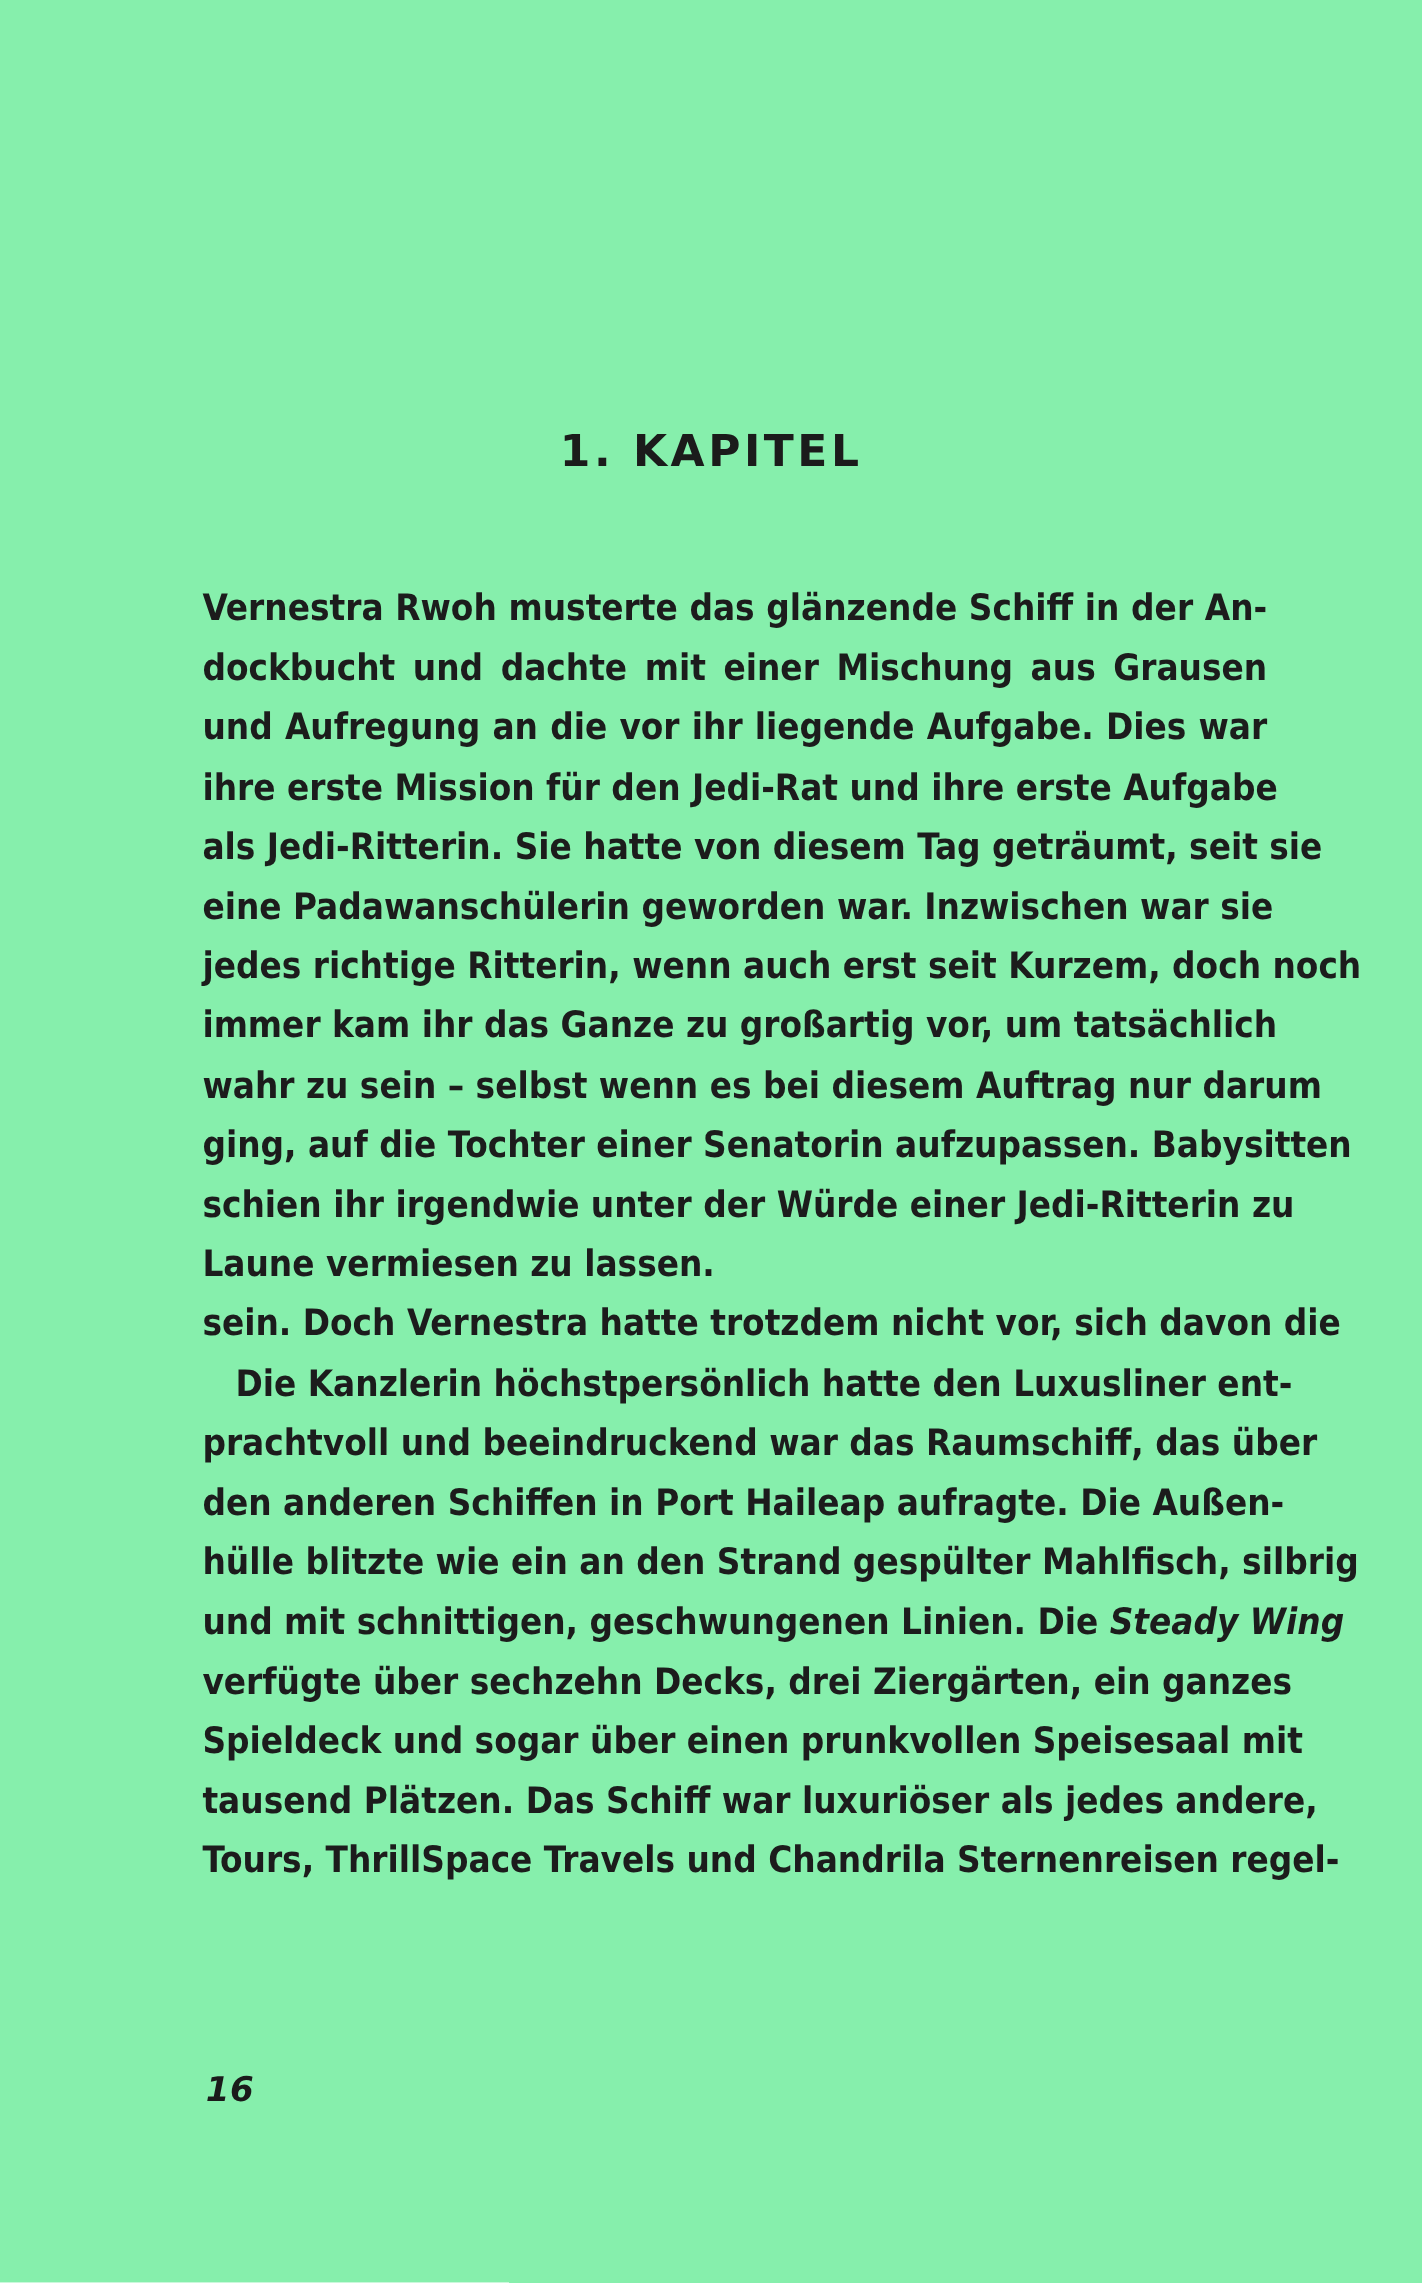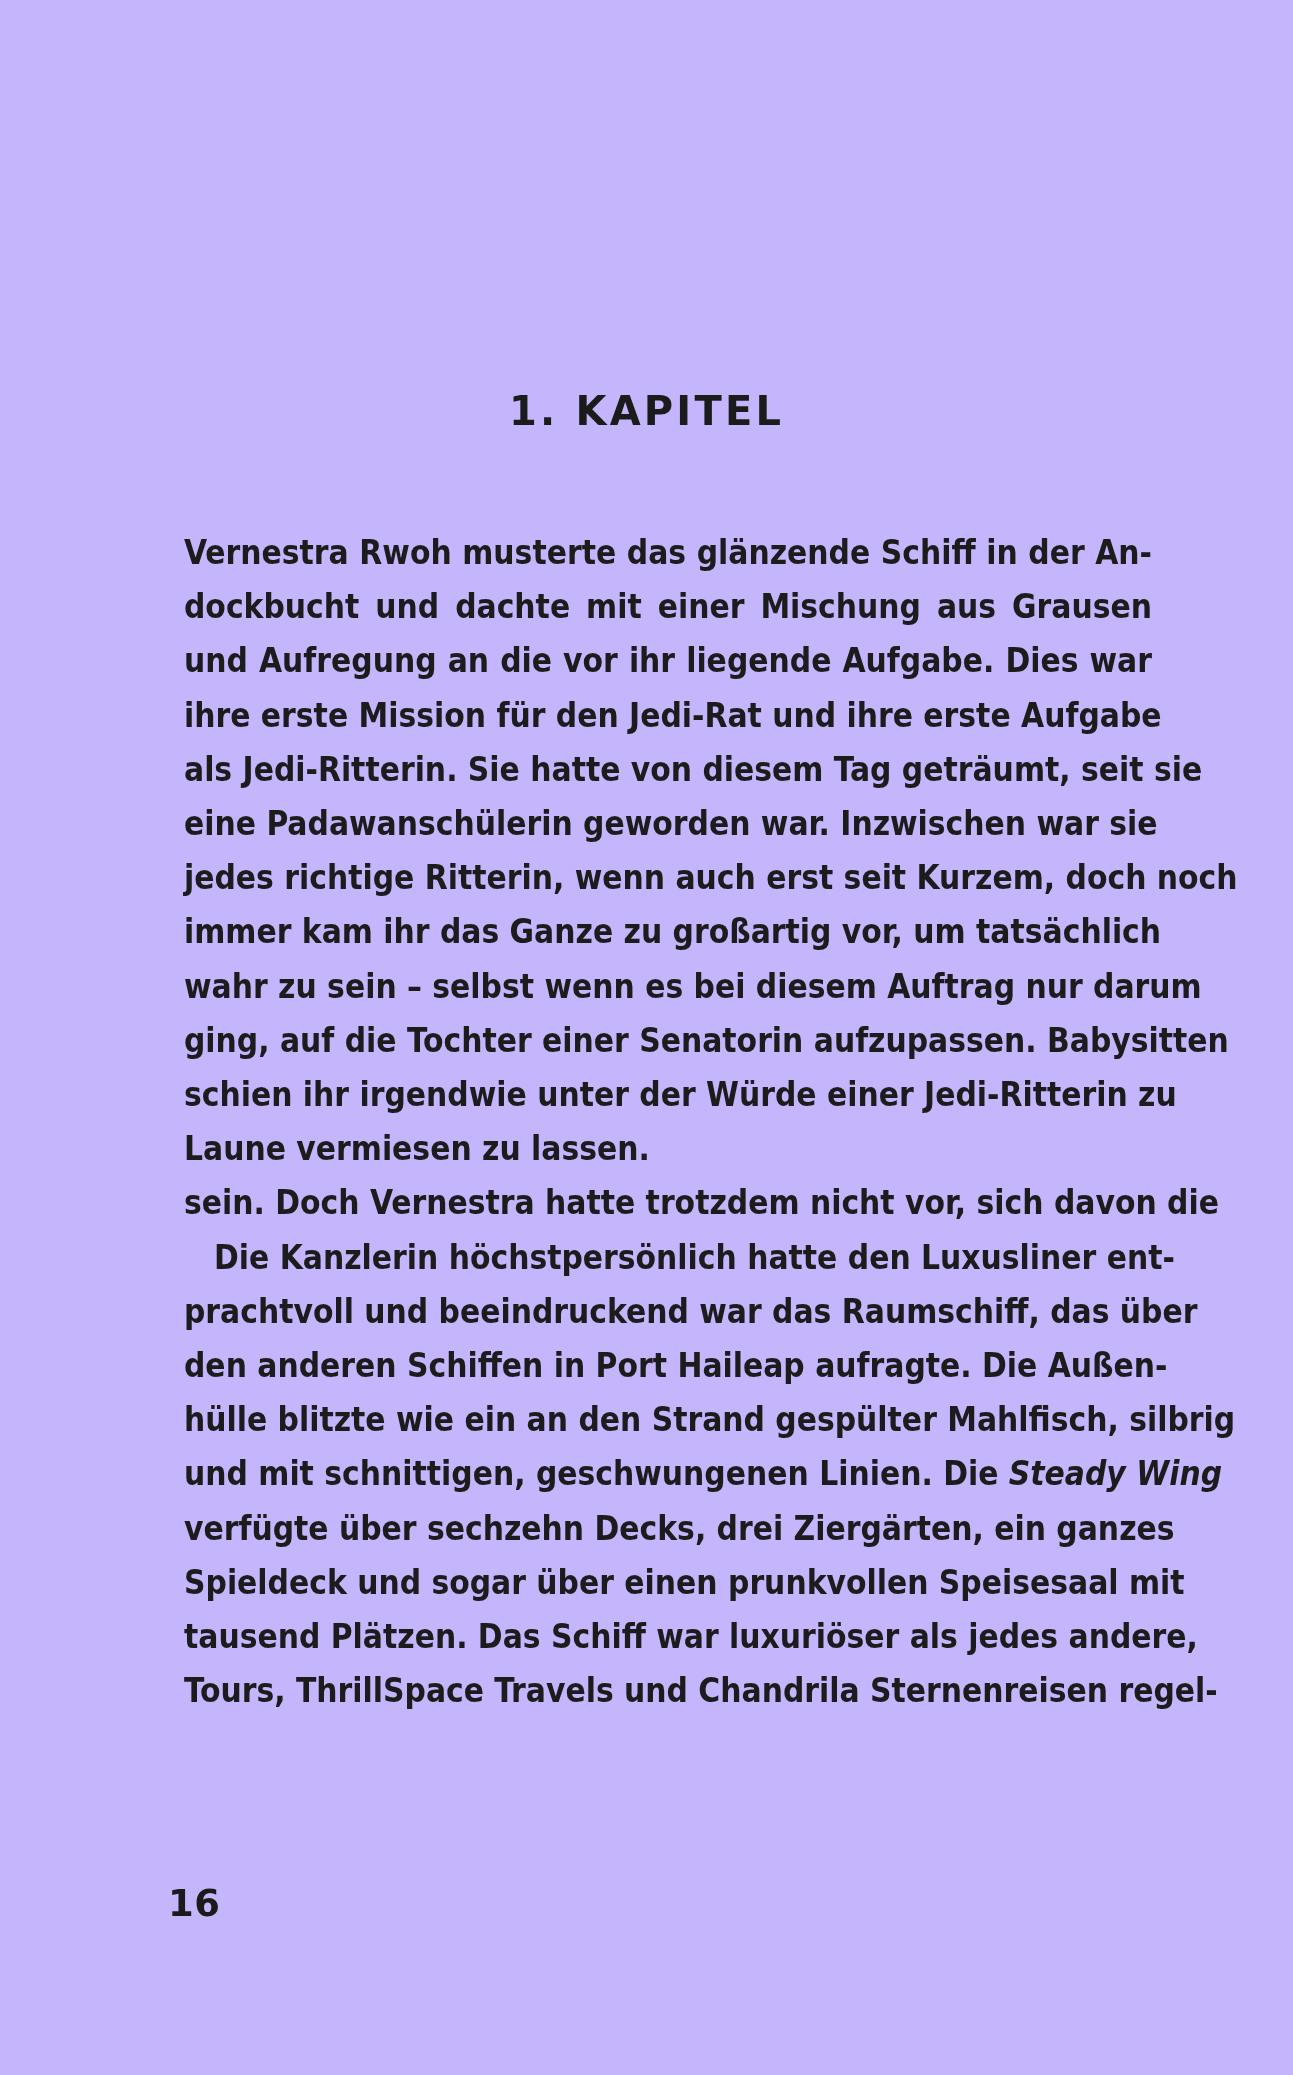--- a/index.html
+++ b/index.html
@@ -6,21 +6,21 @@
   html, body {
     margin: 0;
     padding: 0;
     background: #ffffff;
   }
 
   .page {
     position: relative;
     width: 1293px;
     height: 2075px;
-    background: #c4b5fd;
+    background: #86efac;
     overflow: hidden;
     box-sizing: border-box;
     font-family: "DejaVu Sans Condensed", "Liberation Sans Narrow", "Liberation Sans", sans-serif;
     color: #1a1a1a;
   }
 
   
   .chapter-heading {
     position: absolute;
     left: 0;
@@ -68,27 +68,28 @@
     text-align-last: left;
   }
 
   .ship-name {
     font-style: italic;
   }
 
   
   .page-number {
     position: absolute;
-    left: 168px;
+    left: 187px;
     top: 1882px;
     font-family: "DejaVu Sans", "Liberation Sans", sans-serif;
     font-weight: 700;
-    font-size: 37px;
+    font-size: 31px;
     letter-spacing: 0.5px;
     color: #1b1b1b;
+    font-style: italic;
   }
 </style>
 </head>
 <body>
 
 <div class="page">
 
   <h1 class="chapter-heading">1. KAPITEL</h1>
 
   <div class="body-block">

